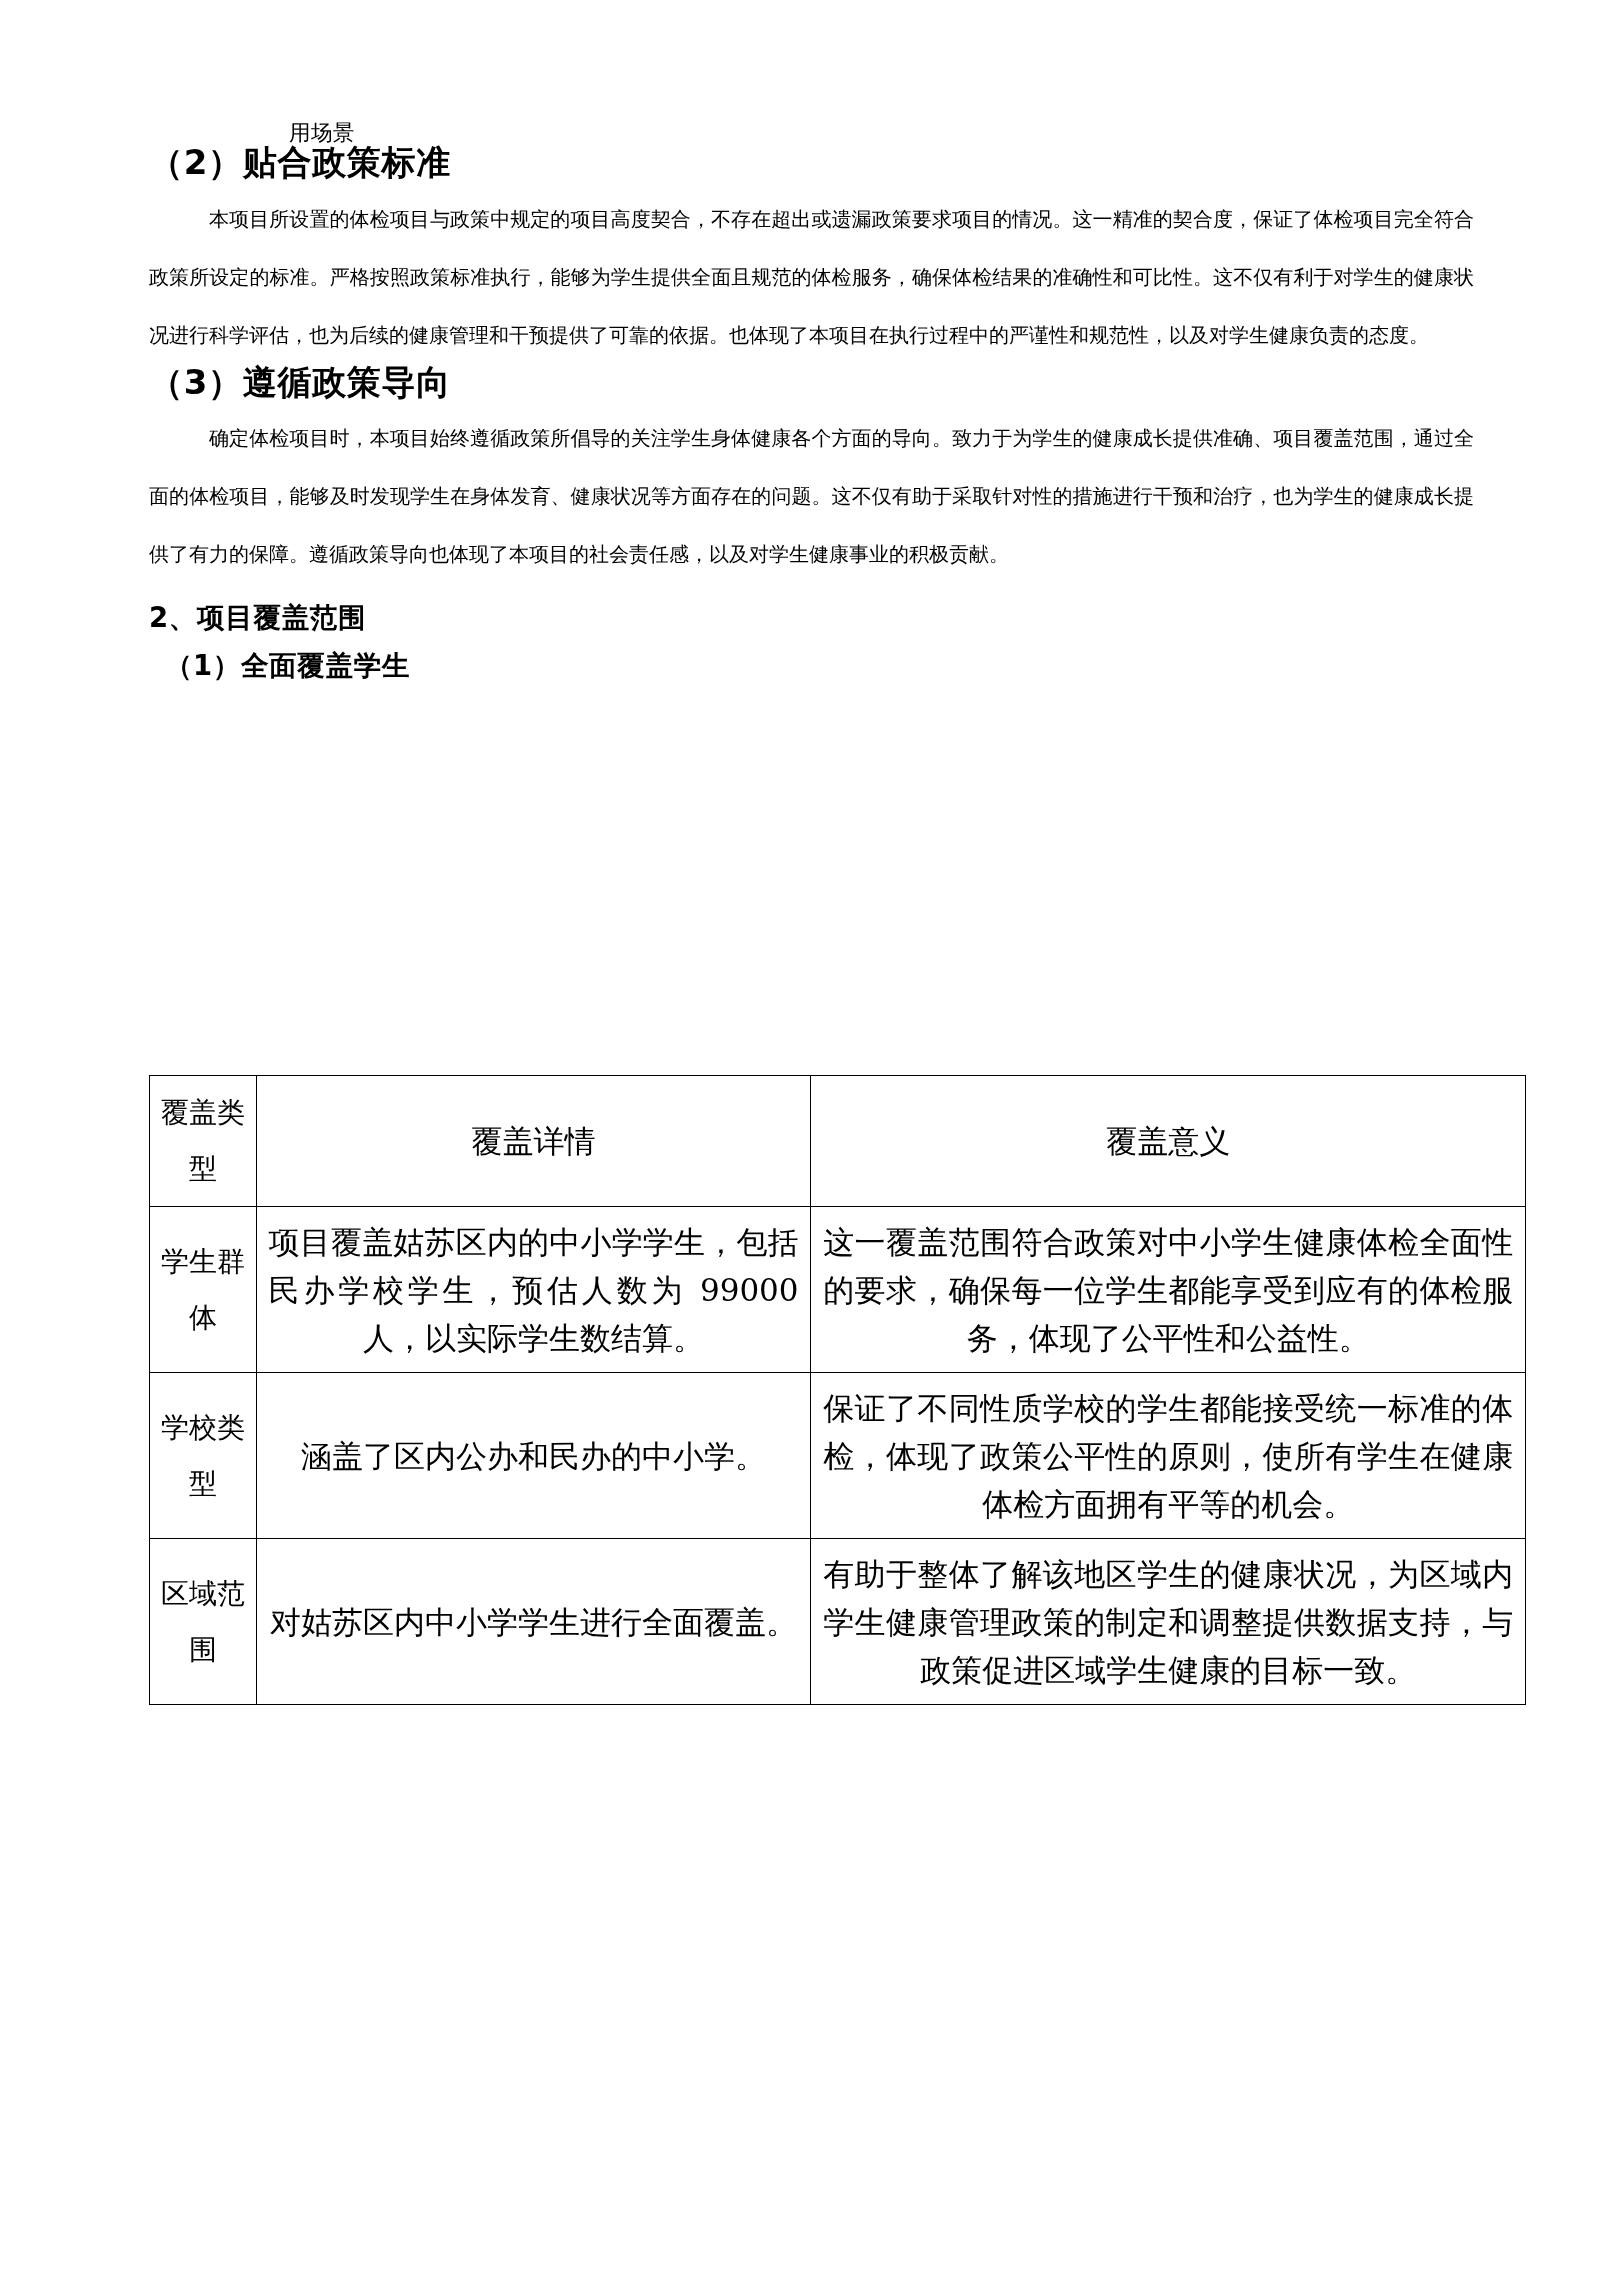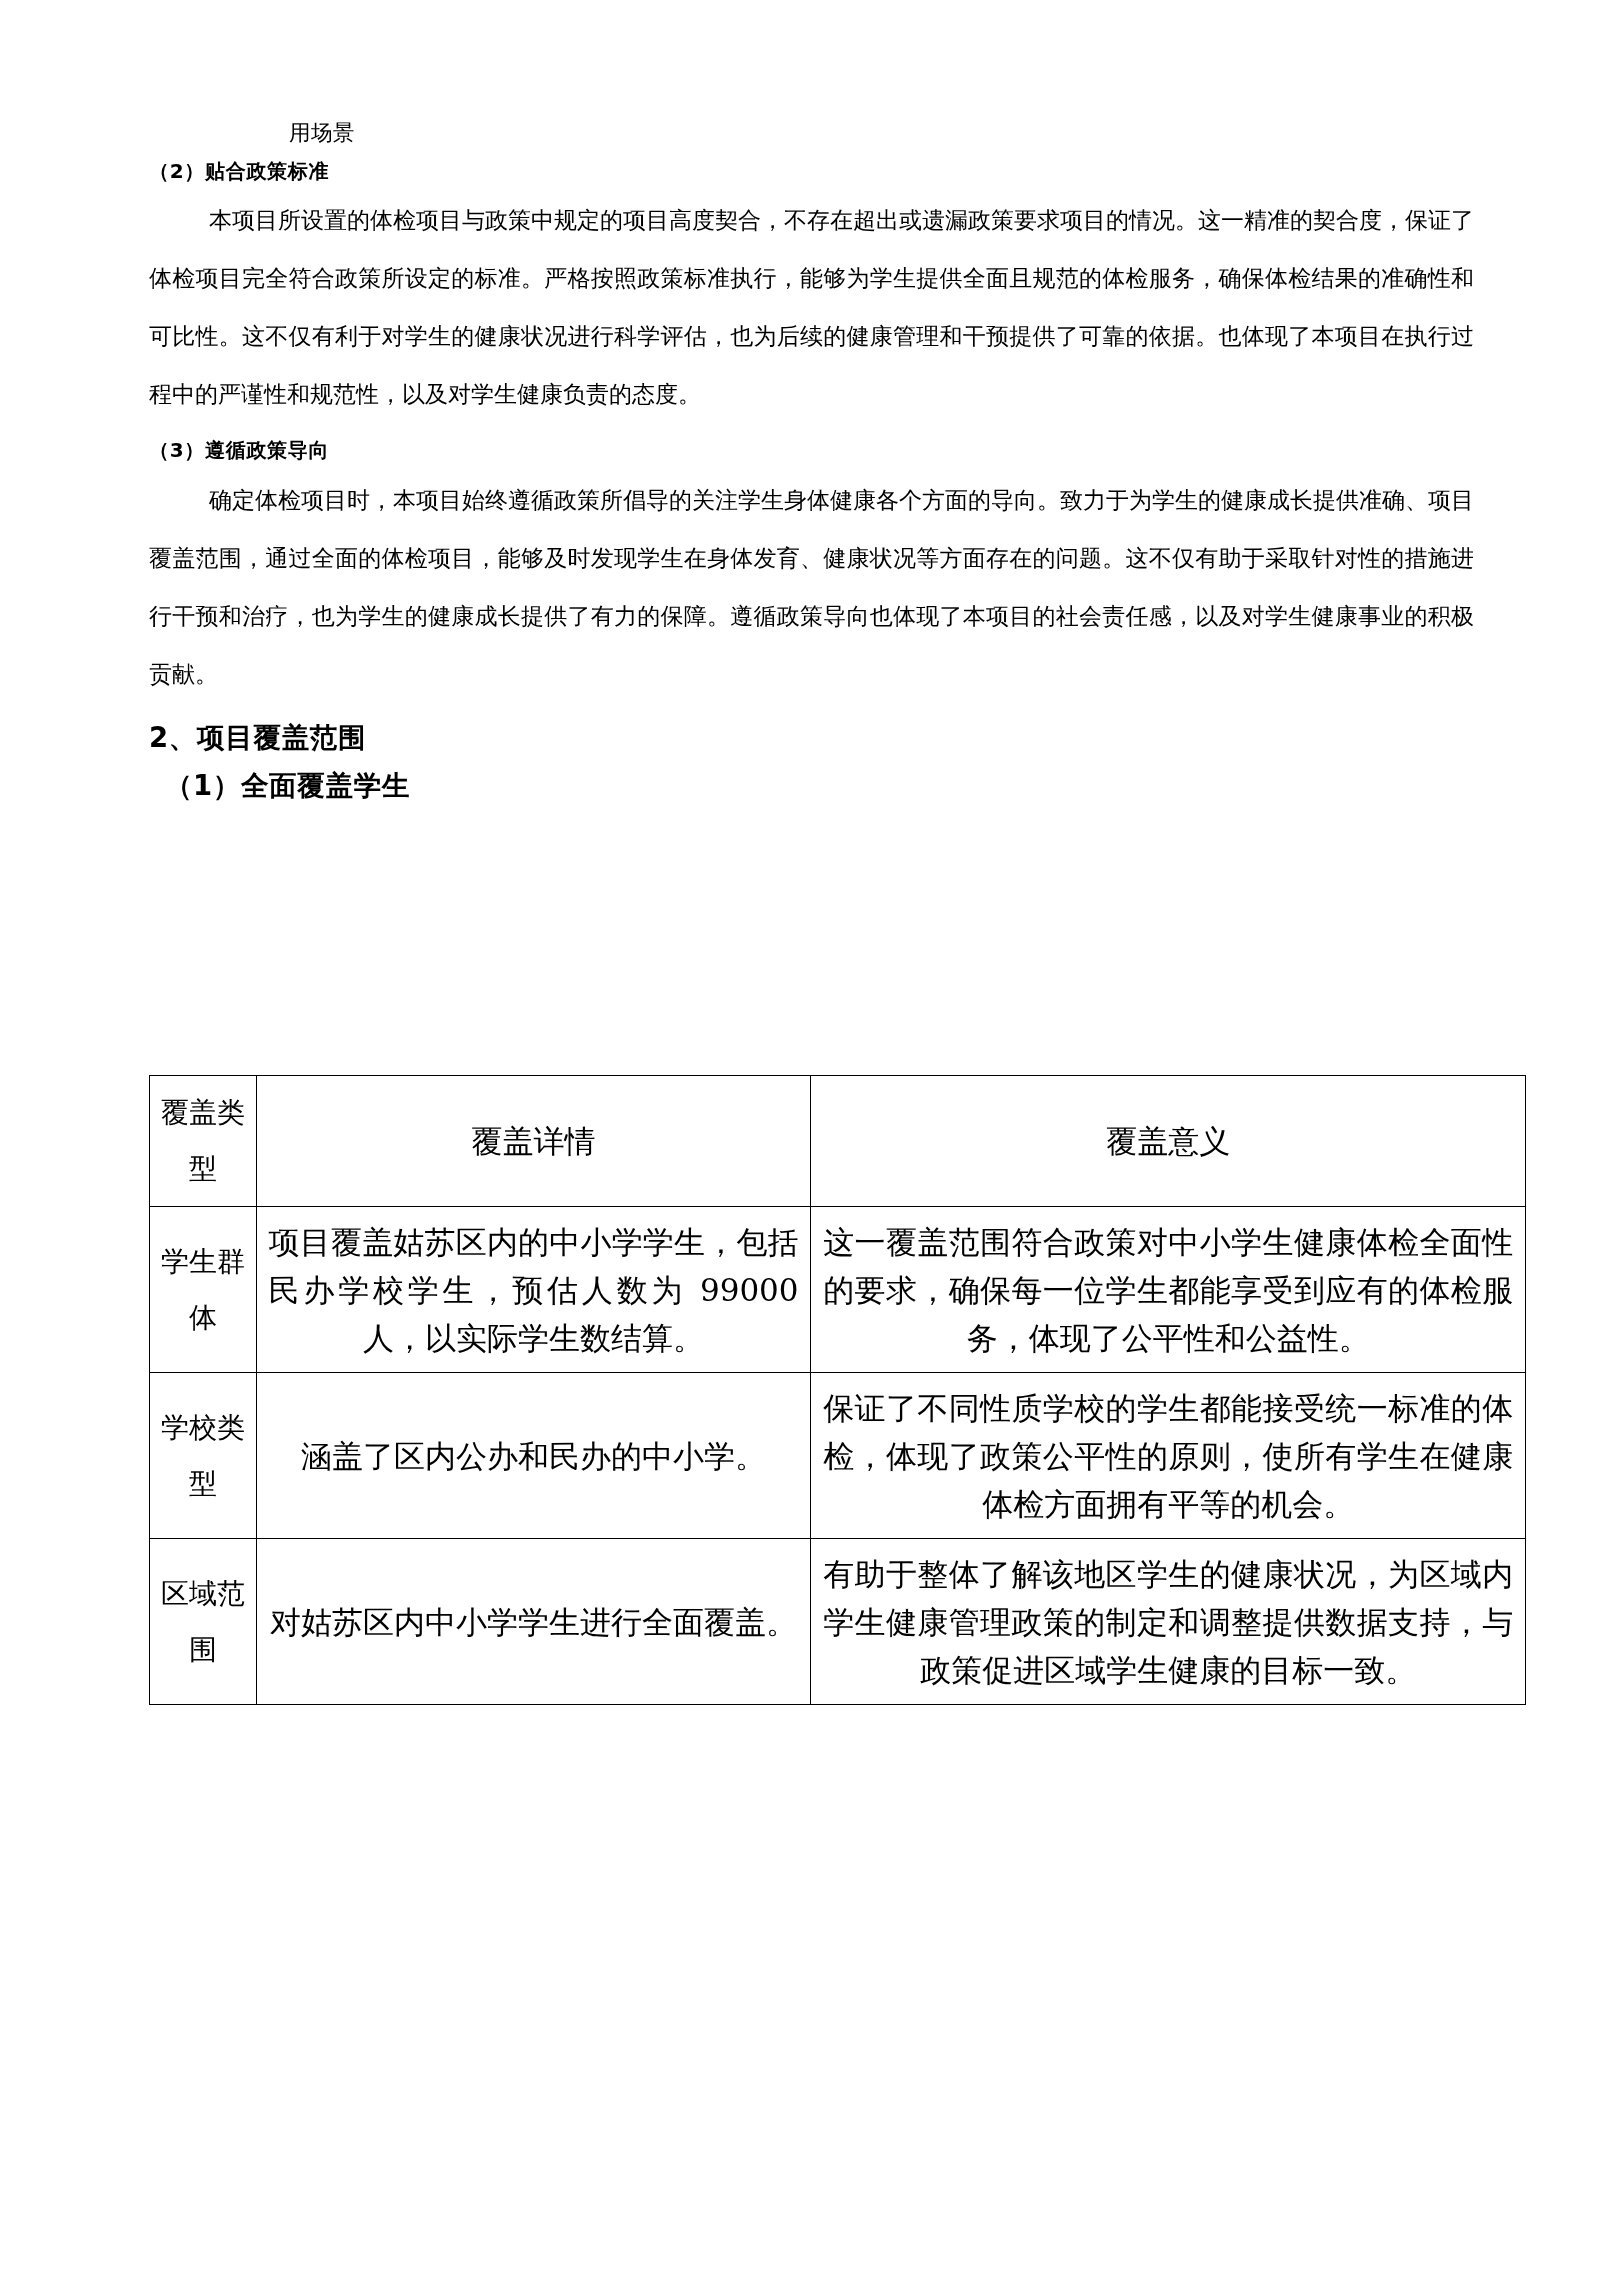--- a/index.html
+++ b/index.html
@@ -46,23 +46,22 @@
   
   h1, h2, h3, p {
     margin: 0;
     padding: 0;
     font-weight: normal;
   }
 
   .heading-sub {
     font-family: "DejaVu Sans", "Liberation Sans", sans-serif;
     font-weight: bold;
-    font-size: 20px;
+    font-size: 34px;
     line-height: 1.08;
-    margin-top: 17px;
     letter-spacing: 0.7px;
     white-space: nowrap;
   }
 
   .heading-num {
     font-family: "DejaVu Sans", "Liberation Sans", sans-serif;
     font-weight: bold;
     font-size: 27.5px;
     line-height: 1.08;
     margin-top: 19.6px;
@@ -76,21 +75,21 @@
     font-size: 27.5px;
     line-height: 1.08;
     margin-top: 18.3px;
     padding-left: 15.7px;
     letter-spacing: 0.7px;
     white-space: nowrap;
   }
 
   
   .para {
-    font-size: 23px;
+    font-size: 20px;
     line-height: 58px;
     text-align: justify;
     text-justify: inter-character;
     text-indent: 60px;
     margin-top: 9.2px;
     letter-spacing: 0px;
   }
   .para:last-child { margin-bottom: 0; }
 
   

